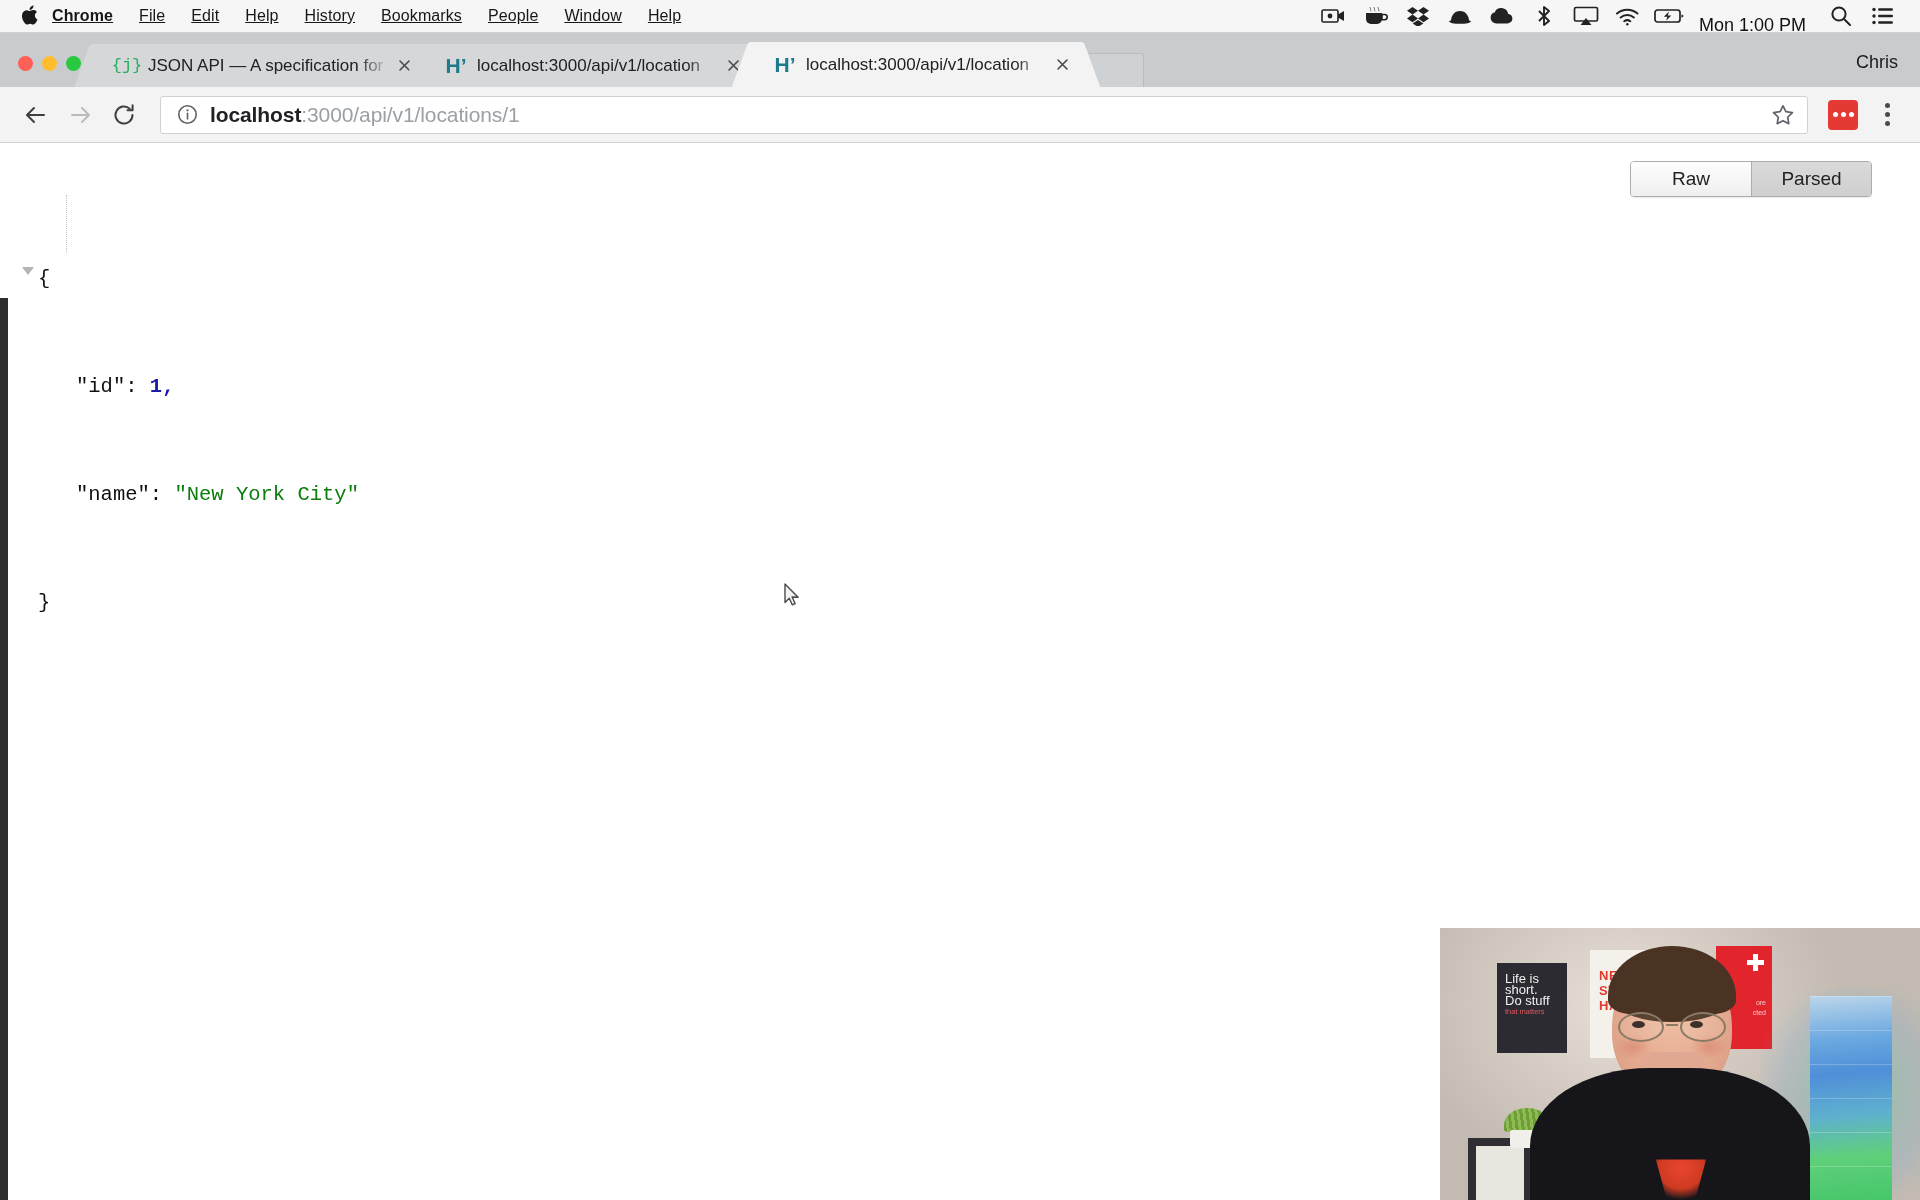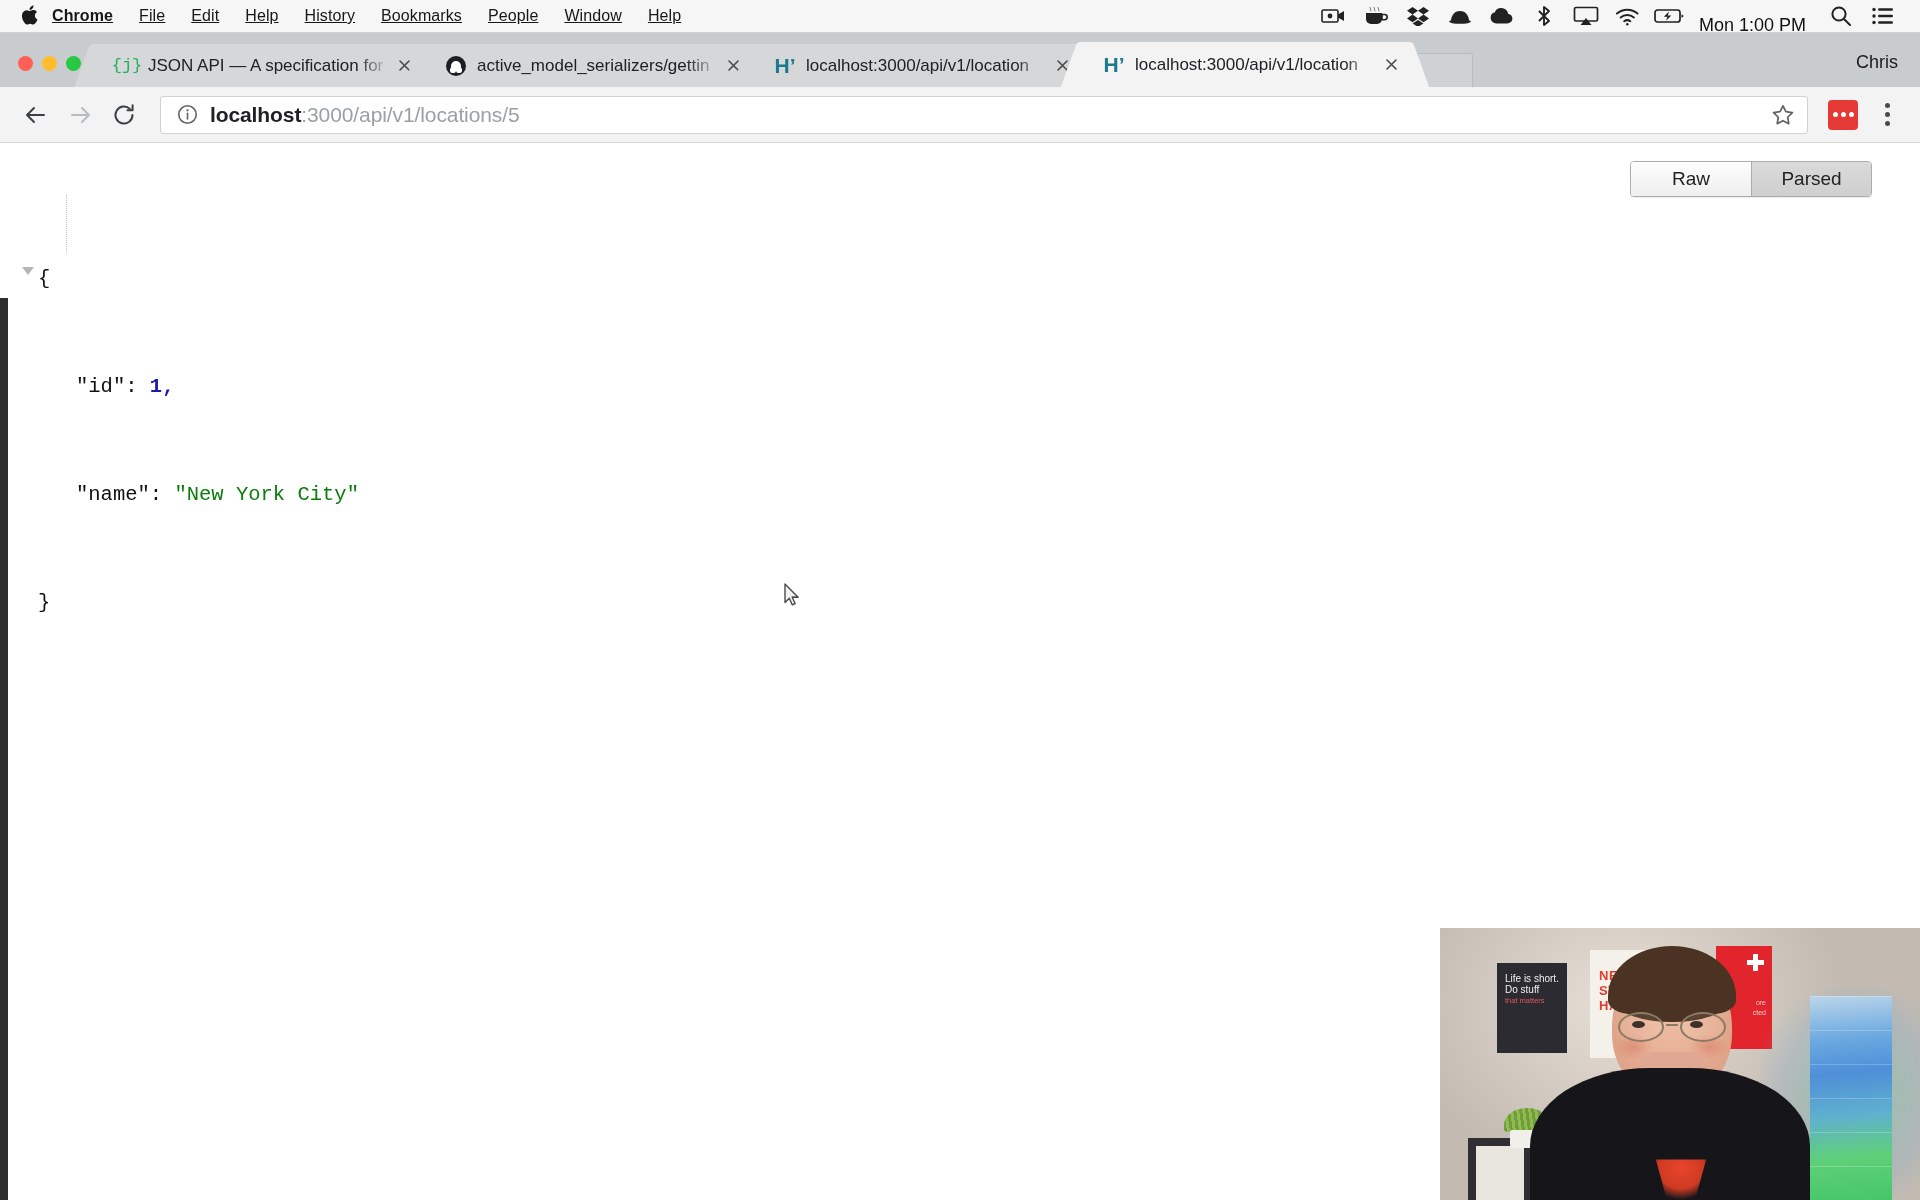--- a/index.html
+++ b/index.html
@@ -267,21 +267,21 @@
   }
   .wc-wall {
     position: absolute; inset: 0;
     background:
       radial-gradient(ellipse 220px 180px at 38% 28%, #e8e0d6 0%, #d6cec4 48%, #c3bbb1 100%);
   }
   .wc-poster-dark {
     position: absolute; left: 57px; top: 35px; width: 70px; height: 90px;
     background: #2b2b31; padding: 10px 8px;
   }
-  .wc-poster-dark .l1 { font-size: 10px; color: #f0f0f0; line-height: 11px; }
+  .wc-poster-dark .l1 { font-size: 13px; color: #f0f0f0; line-height: 11px; }
   .wc-poster-dark .l2 { font-size: 7.5px; color: #e0585f; line-height: 11px; }
   .wc-poster-white {
     position: absolute; left: 150px; top: 22px; width: 74px; height: 108px;
     background: #f4f1ea;
   }
   .wc-poster-white .big {
     font-size: 13px; font-weight: bold; color: #e03b2f; line-height: 15px;
     padding: 18px 0 0 9px; letter-spacing: .5px;
   }
   .wc-poster-red {
@@ -505,32 +505,20 @@
         </div>
       <div class="tab-title">JSON API — A specification for</div>
       <div class="tab-close">
         <svg width="15" height="15" viewBox="0 0 15 15" stroke="#4a4a4a" stroke-width="1.6" stroke-linecap="round">
             <path d="M3 3l9 9M12 3l-9 9"></path>
           </svg>
       </div>
       <div class="sep"></div>
     </div>
 
-    <div class="tab">
-      <div class="tab-fav">
-          <span class="fav-gh"></span>
-        </div>
-      <div class="tab-title">active_model_serializers/gettin</div>
-      <div class="tab-close">
-        <svg width="15" height="15" viewBox="0 0 15 15" stroke="#4a4a4a" stroke-width="1.6" stroke-linecap="round">
-            <path d="M3 3l9 9M12 3l-9 9"></path>
-          </svg>
-      </div>
-      <div class="sep"></div>
-    </div>
 
     <div class="tab">
       <div class="tab-fav">
           <span class="fav-h">H’</span>
         </div>
       <div class="tab-title">localhost:3000/api/v1/location</div>
       <div class="tab-close">
         <svg width="15" height="15" viewBox="0 0 15 15" stroke="#4a4a4a" stroke-width="1.6" stroke-linecap="round">
             <path d="M3 3l9 9M12 3l-9 9"></path>
           </svg>
@@ -574,21 +562,21 @@
   </div>
 
   <div class="omnibox">
     <div class="omni-info">
       <svg width="21" height="21" viewBox="0 0 21 21" fill="none" stroke="#5f6368" stroke-width="1.6">
         <circle cx="10.5" cy="10.5" r="8.7"></circle>
         <path d="M10.5 9.3v5.6" stroke-linecap="round"></path>
         <circle cx="10.5" cy="6.3" r="1.15" fill="#5f6368" stroke="none"></circle>
       </svg>
     </div>
-    <div class="omni-url" title="localhost:3000/api/v1/locations/1"><b>localhost</b><span>:3000/api/v1/locations/5</span></div>
+    <div class="omni-url" title="localhost:3000/api/v1/locations/1"><b>localhost</b><span>:3000/api/v1/locations/1</span></div>
     <div class="omni-star">
       <svg width="24" height="24" viewBox="0 0 24 24" fill="none" stroke="#5f6368" stroke-width="1.7" stroke-linejoin="round">
         <path d="M12 2.8l2.9 5.9 6.5.95-4.7 4.6 1.1 6.45L12 17.65l-5.8 3.05 1.1-6.45L2.6 9.65l6.5-.95z"></path>
       </svg>
     </div>
   </div>
 
   <div class="ext-btn">
     <span class="ext-dot"></span>
     <span class="ext-dot"></span>

